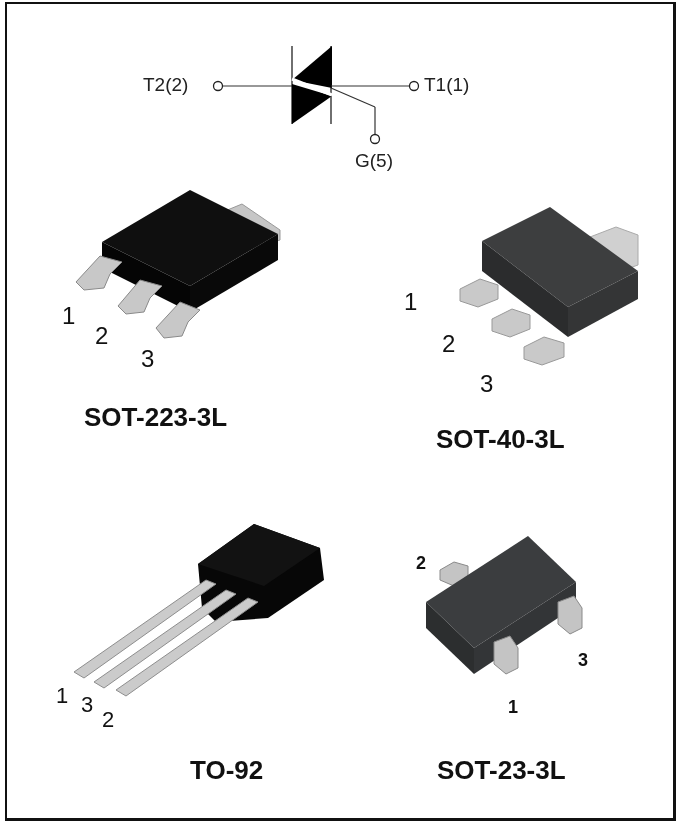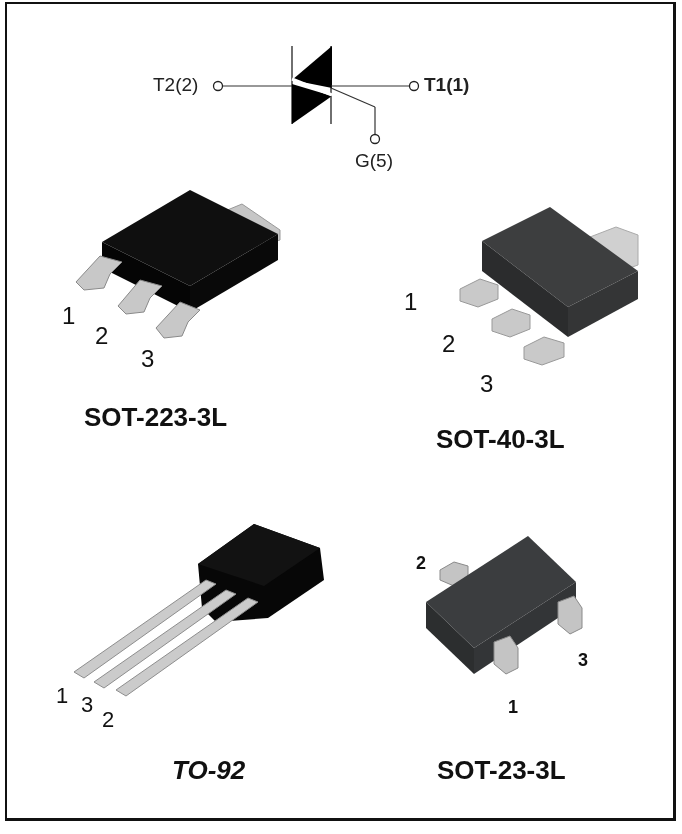--- a/index.html
+++ b/index.html
@@ -10,22 +10,22 @@
   .pin-num-b { position:absolute; font-size:18px; font-weight:bold; color:#111; }
   .term { position:absolute; font-size:19px; color:#222; white-space:nowrap; }
   svg { position:absolute; overflow:visible; }
 </style>
 </head>
 <body>
 
 <div class="frame"></div>
 
 <div>
-  <span class="term" style="left:143px; top:74px;margin-left:10px;">T2(2)</span>
-  <span class="term" style="left:424px; top:74px;font-weight:bold;">T1(1)</span>
+  <span class="term" style="left:143px; top:74px;">T2(2)</span>
+  <span class="term" style="left:424px; top:74px;">T1(1)</span>
   <span class="term" style="left:355px; top:150px;">G(5)</span>
   <svg width="682" height="200" style="left:0;top:0">
 
     <circle cx="218" cy="86" r="4.5" fill="#fff" stroke="#222" stroke-width="1.3"></circle>
     <line x1="223" y1="86" x2="292" y2="86" stroke="#333" stroke-width="1.2"></line>
 
     <line x1="292" y1="46" x2="292" y2="124" stroke="#222" stroke-width="1.3"></line>
 
     <line x1="331" y1="46" x2="331" y2="124" stroke="#222" stroke-width="1.3"></line>
 
@@ -92,21 +92,21 @@
     <polygon points="128,44 184,4 250,28 254,60 198,98 146,102 132,88" fill="#070707"></polygon>
     <polygon points="128,44 184,4 250,28 194,66" fill="#121212"></polygon>
 
     <polygon points="4,152 136,60 146,64 14,158" fill="#cbcbcb" stroke="#8e8e8e" stroke-width="1"></polygon>
     <polygon points="24,162 156,70 166,74 34,168" fill="#cbcbcb" stroke="#8e8e8e" stroke-width="1"></polygon>
     <polygon points="46,170 178,78 188,82 56,176" fill="#cbcbcb" stroke="#8e8e8e" stroke-width="1"></polygon>
   </svg>
   <span class="pin-num" style="left:56px; top:683px; font-size:22px;">1</span>
   <span class="pin-num" style="left:81px; top:692px; font-size:22px;">3</span>
   <span class="pin-num" style="left:102px; top:707px; font-size:22px;">2</span>
-  <span class="pkg-label" style="left:172px; top:755px;font-style:italic;">TO-92</span>
+  <span class="pkg-label" style="left:190px; top:755px;">TO-92</span>
 </div>
 
 <div>
   <svg width="260" height="200" style="left:410px;top:530px">
 
     <polygon points="30,40 44,32 58,36 58,50 44,56 30,50" fill="#c4c4c4" stroke="#8a8a8a" stroke-width="1"></polygon>
 
     <polygon points="16,72 118,6 166,52 64,118" fill="#3b3d3f"></polygon>
 
     <polygon points="16,72 64,118 64,144 16,98" fill="#2c2e2f"></polygon>

